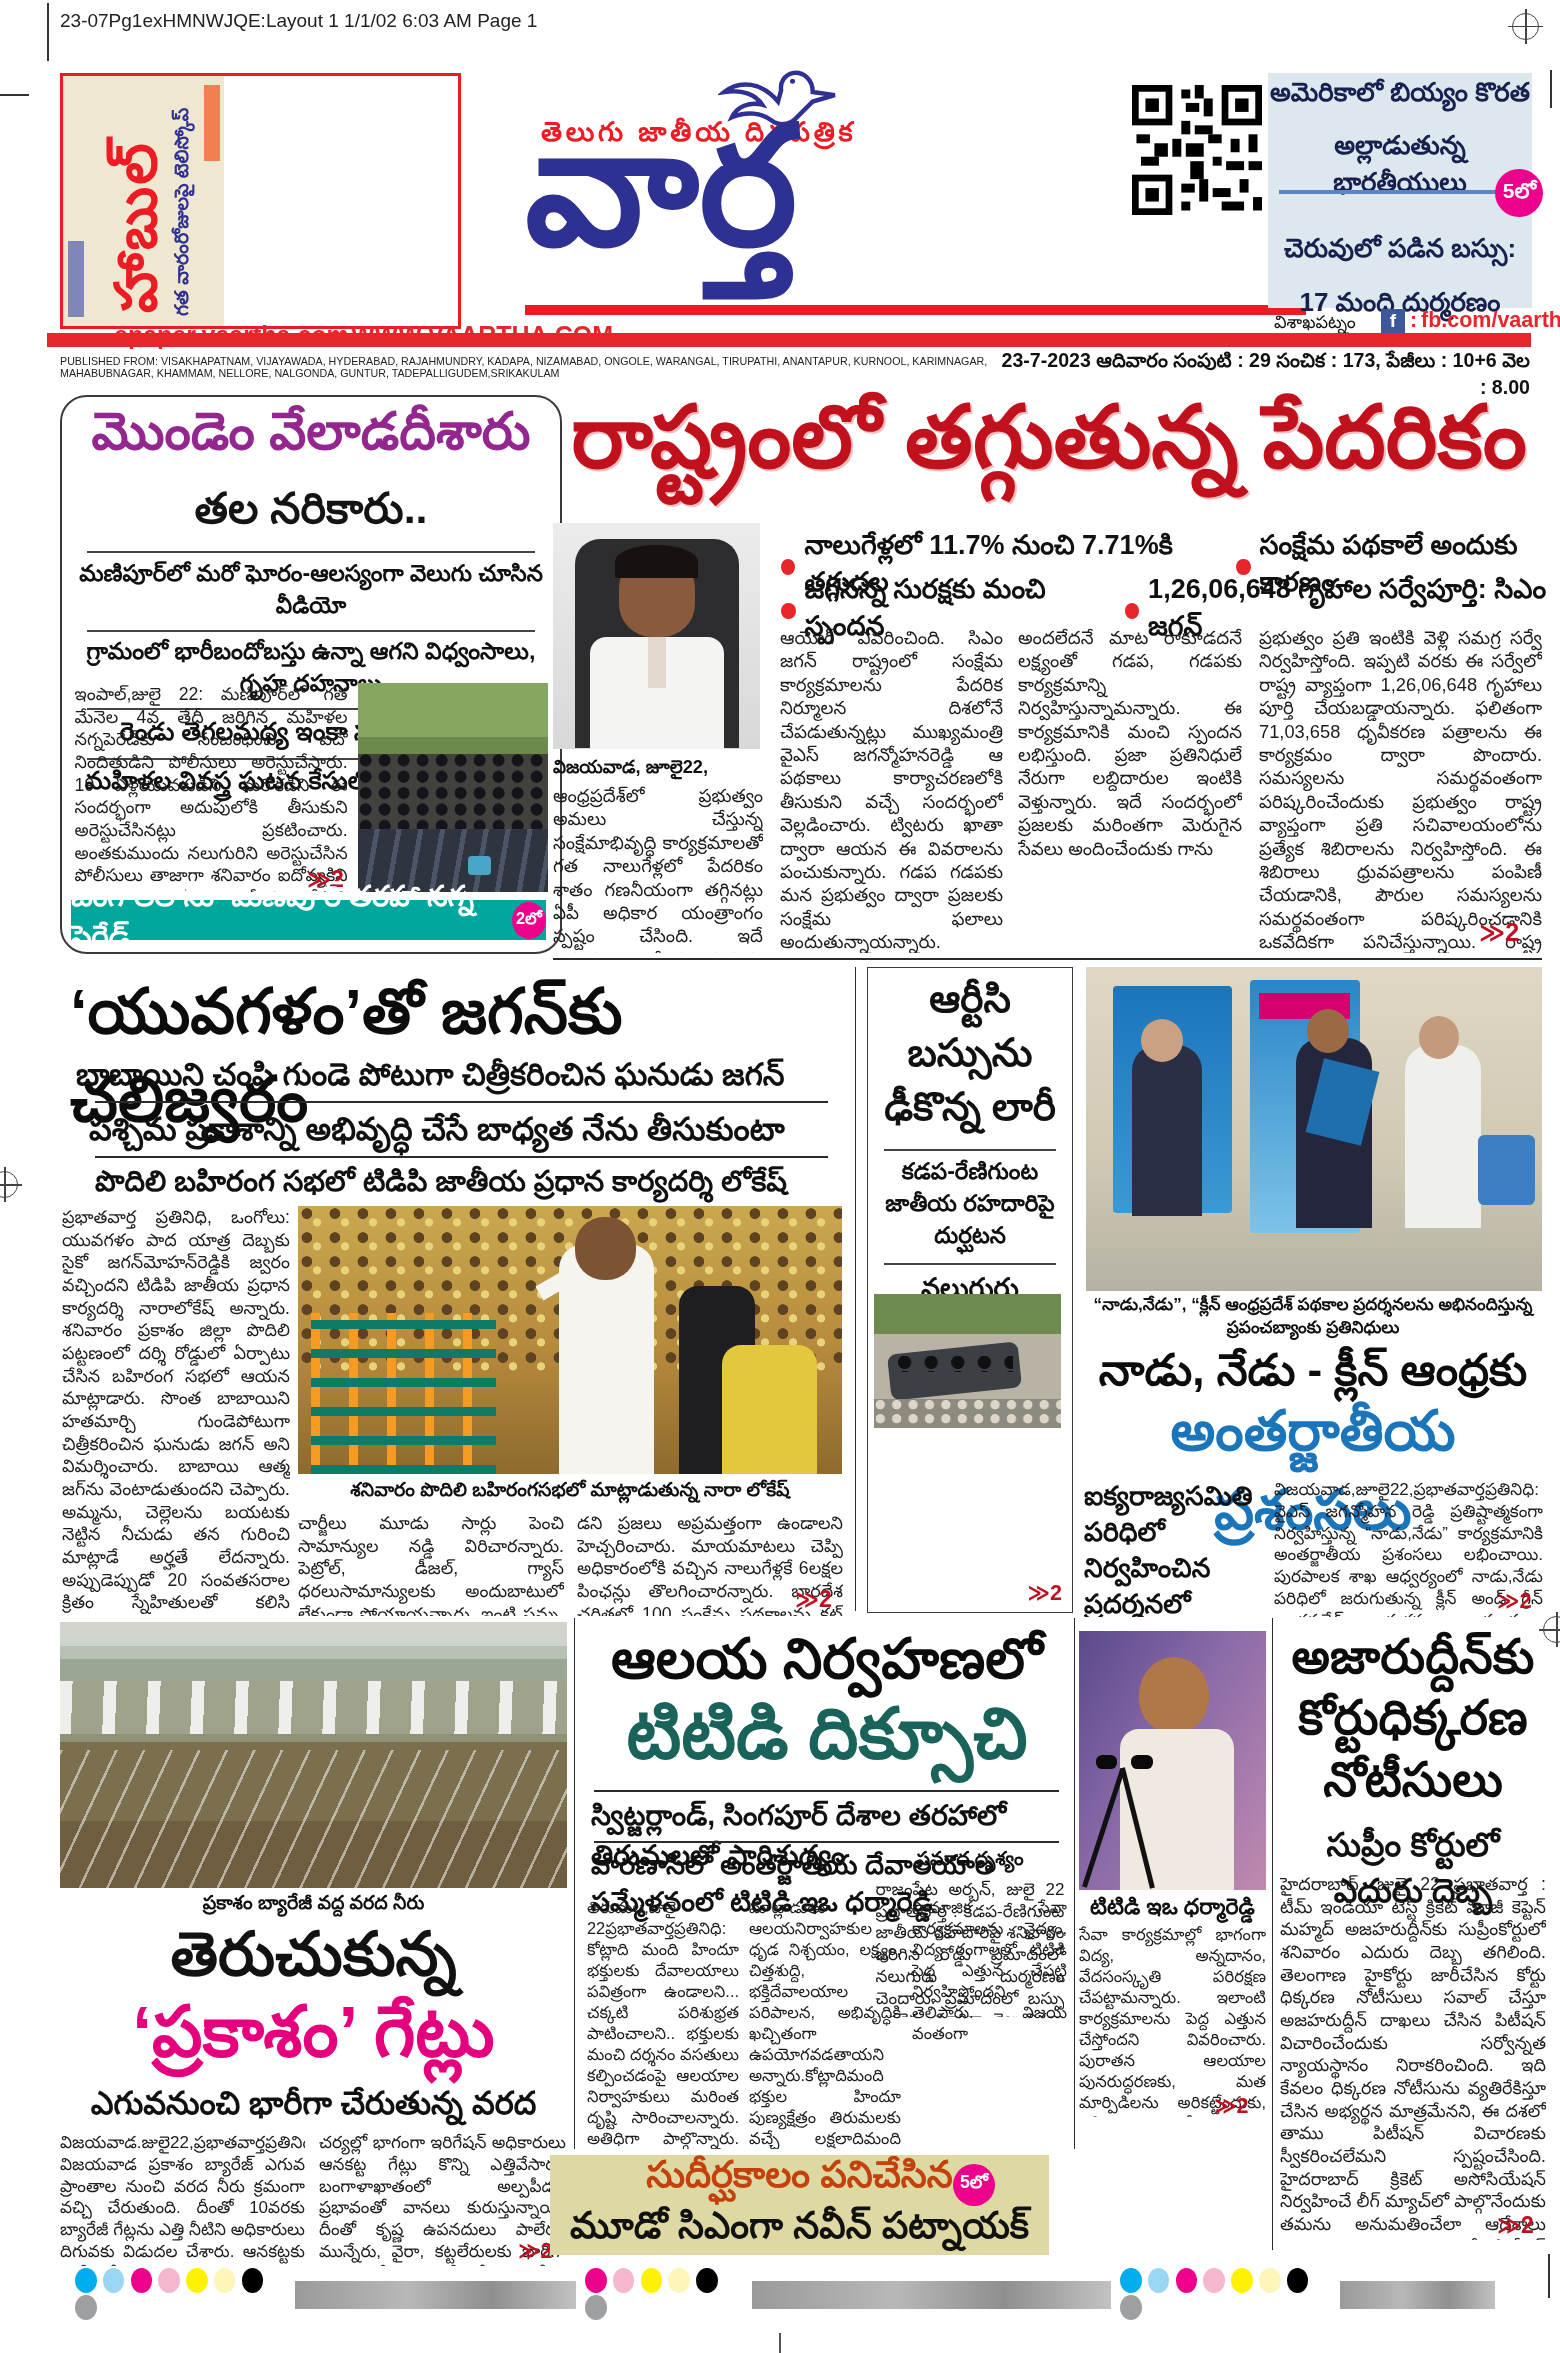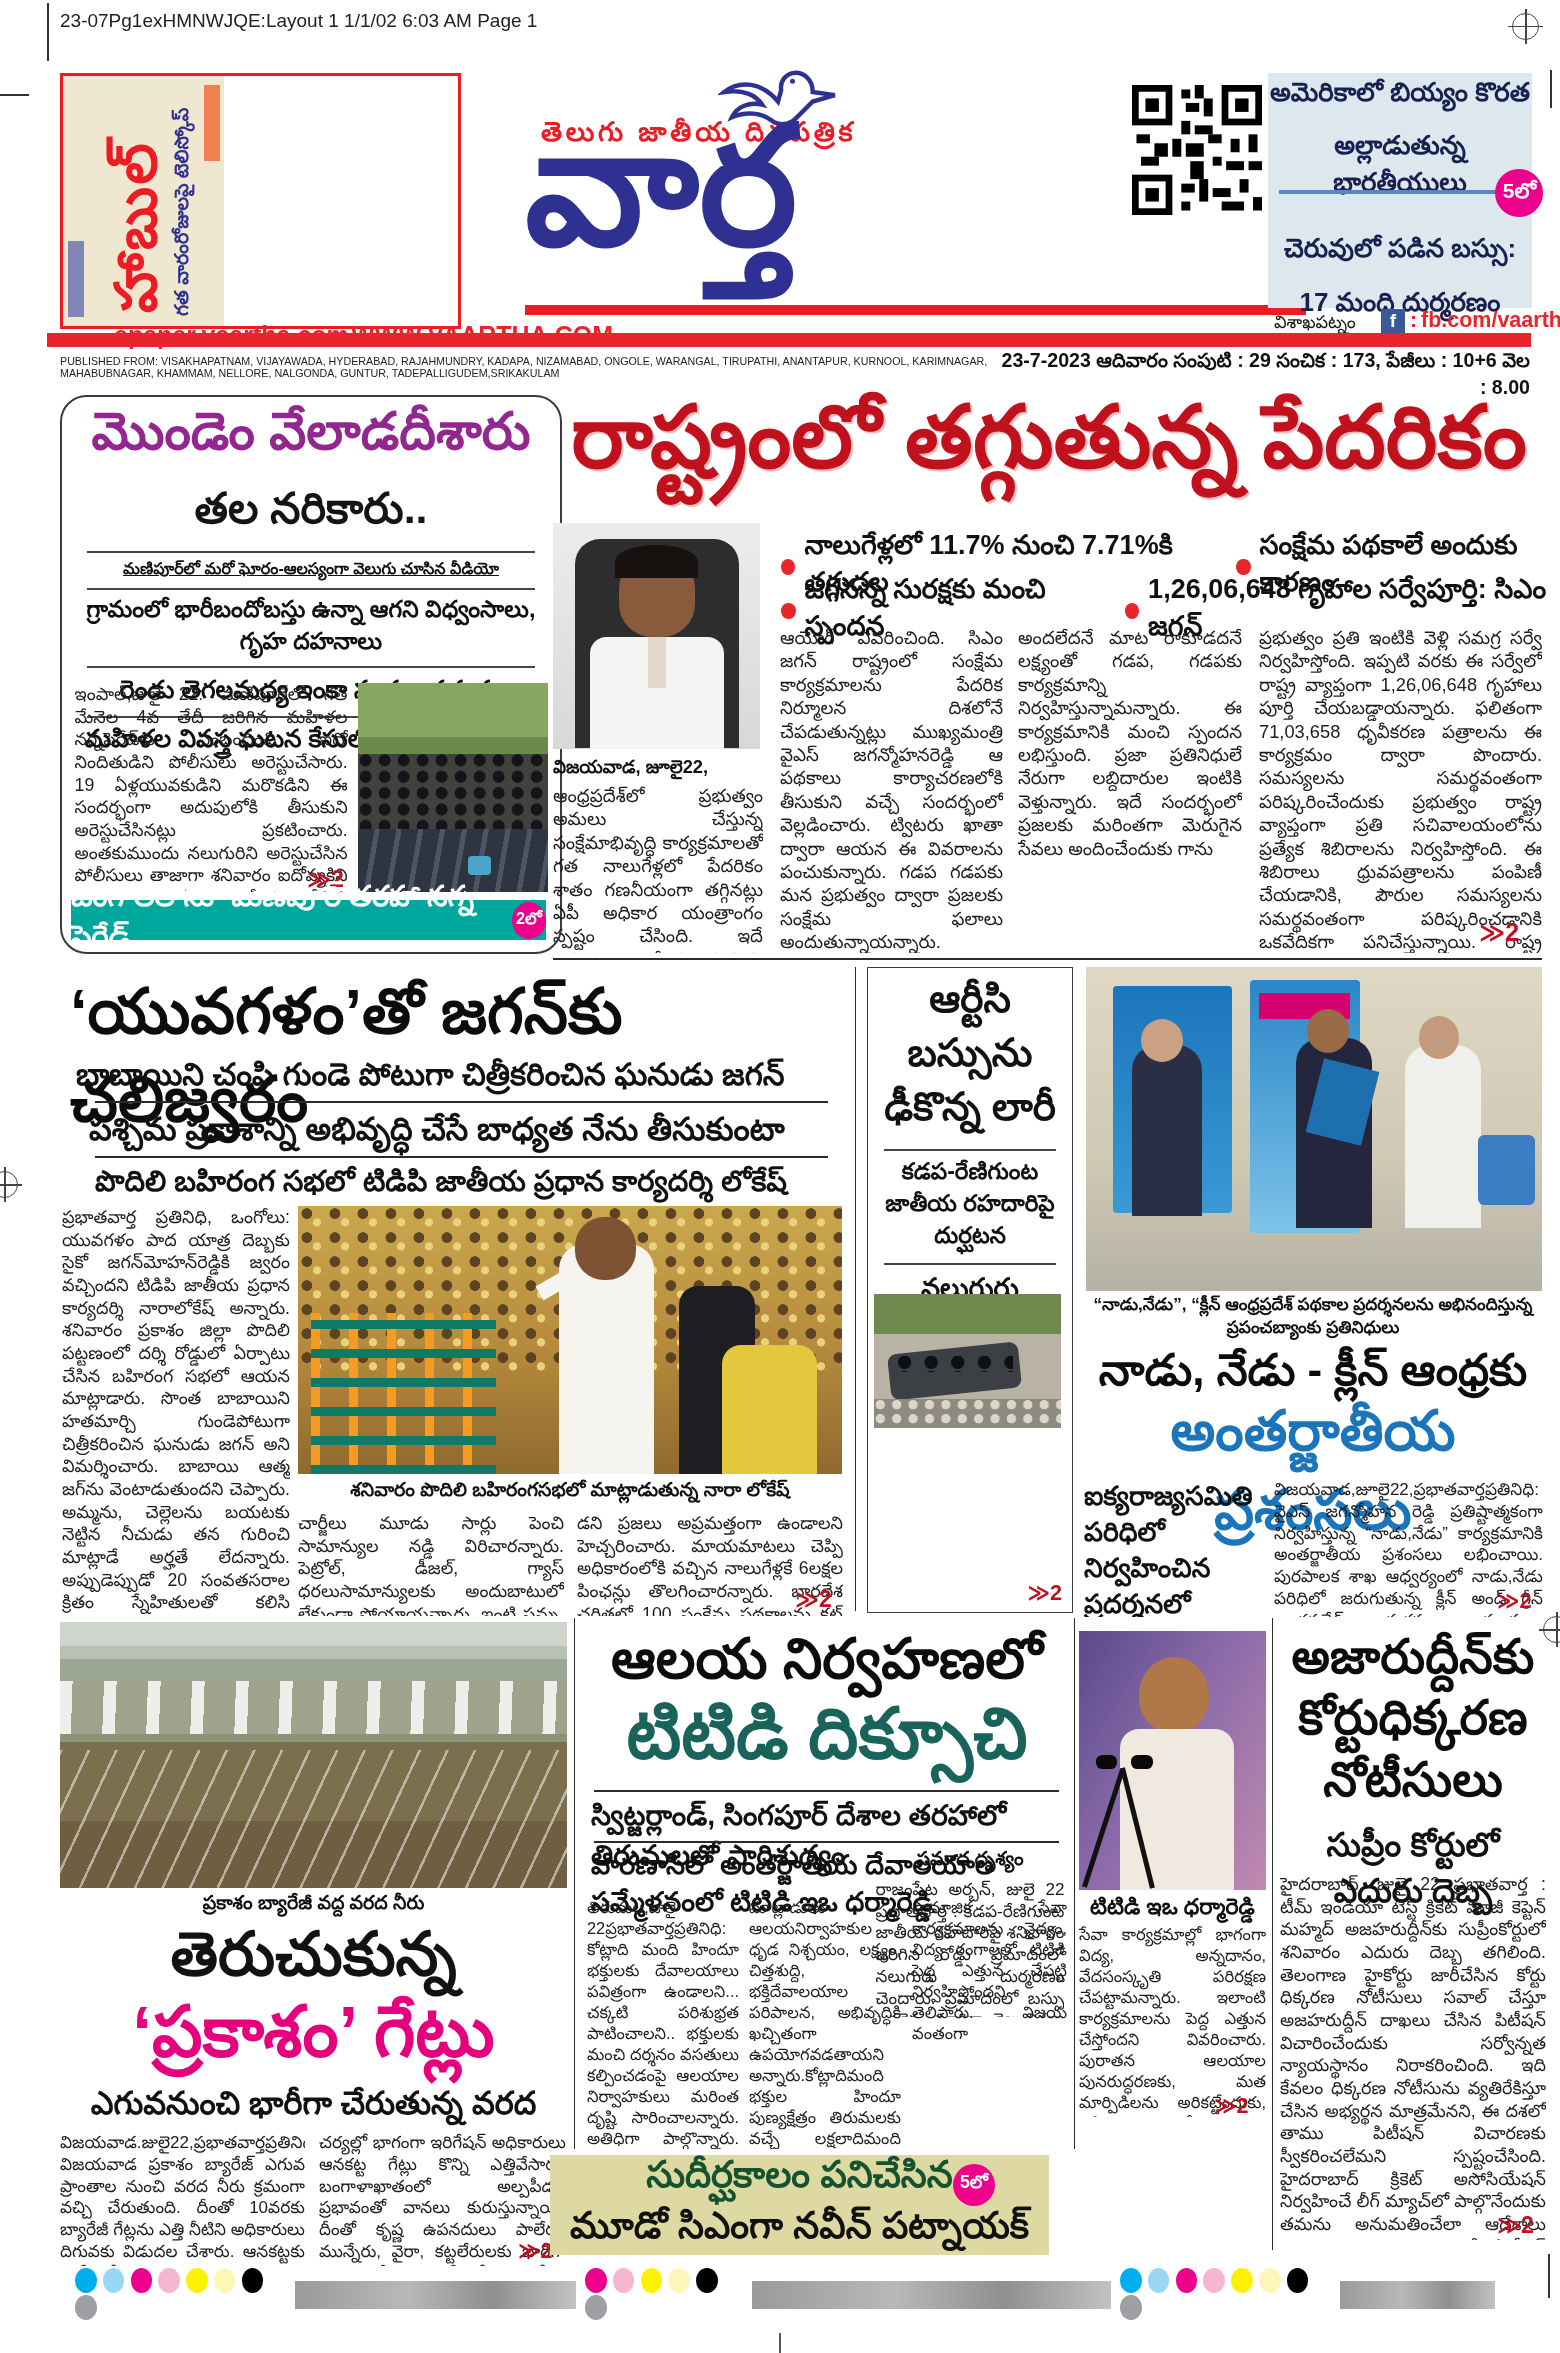--- a/index.html
+++ b/index.html
@@ -115,21 +115,21 @@
 </div>
 
 <div class="abs" style="left:47px;top:333px;width:1484px;height:14px;background:#e8252a;"></div>
 <div class="abs" style="left:60px;top:355px;width:936px;font-size:10.7px;color:#222;">PUBLISHED FROM: VISAKHAPATNAM, VIJAYAWADA, HYDERABAD, RAJAHMUNDRY, KADAPA, NIZAMABAD, ONGOLE, WARANGAL, TIRUPATHI, ANANTAPUR, KURNOOL, KARIMNAGAR, MAHABUBNAGAR, KHAMMAM, NELLORE, NALGONDA, GUNTUR, TADEPALLIGUDEM,SRIKAKULAM</div>
 <div class="abs b" style="left:999px;top:349px;width:531px;text-align:right;font-size:19.6px;color:#111;">23-7-2023 ఆదివారం సంపుటి : 29 సంచిక : 173, పేజీలు : 10+6 వెల : 8.00</div>
 
 <div class="abs" style="left:60px;top:395px;width:498px;height:555px;border:2.5px solid #3a3a3a;border-radius:26.6px;background:#fff;overflow:hidden;">
   <div class="b ctr" style="font-size:52px;color:#93278f;margin-top:3.8px;">మొండెం వేలాడదీశారు</div>
   <div class="b ctr" style="font-size:43px;color:#141414;margin-top:10px;">తల నరికారు..</div>
   <div style="margin:7.6px 25px 0;height:1.9px;background:#444;"></div>
-  <div class="b ctr" style="font-size:16px;margin-top:6.3px;text-decoration:underline;">మణిపూర్‌లో మరో ఘోరం-ఆలస్యంగా వెలుగు చూసిన వీడియో</div>
+  <div class="b ctr" style="font-size:23px;margin-top:6.3px;">మణిపూర్‌లో మరో ఘోరం-ఆలస్యంగా వెలుగు చూసిన వీడియో</div>
   <div style="margin:6.3px 25px 0;height:1.9px;background:#444;"></div>
   <div class="b ctr" style="font-size:23.4px;margin-top:6.3px;">గ్రామంలో భారీబందోబస్తు ఉన్నా ఆగని విధ్వంసాలు, గృహ దహనాలు</div>
   <div style="margin:6.3px 25px 0;height:1.9px;background:#444;"></div>
   <div class="b ctr" style="font-size:25px;margin-top:6.3px;">రెండు తెగలమధ్య ఇంకా సంకుల సమరం</div>
   <div style="margin:6.3px 25px 0;height:1.9px;background:#444;"></div>
   <div class="b ctr" style="font-size:25px;margin-top:6.3px;">మహిళల వివస్త్ర ఘటన కేసులో ఐదో వ్యక్తి అరెస్టు</div>
 
   <div class="abs clip body-txt" style="left:12.6px;top:286px;width:273px;height:209px;font-size:17.7px;">ఇంపాల్,జులై 22: మణిపూర్‌లో గత మేనెల 4వ తేదీ జరిగిన మహిళల నగ్నపెరేడ్‌కు సంబంధించి ఐదో నిందితుడిని పోలీసులు అరెస్టుచేసారు. 19 ఏళ్లయువకుడిని మరొకడిని ఈ సందర్భంగా అదుపులోకి తీసుకుని అరెస్టుచేసినట్లు ప్రకటించారు. అంతకుముందు నలుగురిని అరెస్టుచేసిన పోలీసులు తాజాగా శనివారం ఐదోవ్యక్తిని కూడా అరెస్టుచేసారు. వీరిని కోర్టుకు హాజరుపరచగా 11 రోజులు రిమాండ్ విధించారు. మేనెలలోనే మరికొన్ని మహిళలపై లైంగిక హింసజరిగినట్లు వెల్లడి అయింది. ముగ్గురు మహిళలను కిడ్నాప్‌చేసి ఇద్దరిని నగ్నంగా ఊరేగించినసంఘటన తర్వాత మణిపూర్ లోని తౌబాల్ జిల్లాలో 45 ఏళ్ల మహిళను కూడా</div>
   <span class="jump abs" style="left:245px;top:469px;font-size:23px;"><span class="arr">≫</span><span>2</span></span>
 
@@ -283,21 +283,21 @@
 <span class="jump abs" style="left:1214px;top:2093px;font-size:21.5px;"><span class="arr">≫</span><span>2</span></span>
 
 <div class="vline" style="left:1272px;top:1618px;height:632px;"></div>
 
 <div class="abs b ctr" style="left:1280px;top:1626px;width:266px;font-size:48px;line-height:1.28;color:#0c0c0c;">అజారుద్దీన్‌కు కోర్టుధిక్కరణ నోటీసులు</div>
 <div class="abs b ctr" style="left:1280px;top:1826px;width:266px;font-size:33px;">సుప్రీం కోర్టులో ఎదురు దెబ్బ</div>
 <div class="abs clip body-txt" style="left:1280px;top:1873px;width:266px;height:367px;font-size:17.7px;">హైదరాబాద్, జులై 22 ప్రభాతవార్త :  టీమ్ ఇండియా టెస్ట్ క్రికెట్ మాజీ కెప్టెన్ మహ్మద్ అజహరుద్దీన్‌కు సుప్రీంకోర్టులో శనివారం ఎదురు దెబ్బ తగిలింది. తెలంగాణ హైకోర్టు జారీచేసిన కోర్టు ధిక్కరణ నోటీసులు సవాల్ చేస్తూ అజహరుద్దీన్ దాఖలు చేసిన పిటీషన్ విచారించేందుకు సర్వోన్నత న్యాయస్థానం నిరాకరించింది. ఇది కేవలం ధిక్కరణ నోటీసును వ్యతిరేకిస్తూ చేసిన అభ్యర్థన మాత్రమేనని, ఈ దశలో తాము పిటీషన్ విచారణకు స్వీకరించలేమని స్పష్టంచేసింది. హైదరాబాద్ క్రికెట్ అసోసియేషన్ నిర్వహించే లీగ్ మ్యాచ్‌లో పాల్గొనేందుకు తమను అనుమతించేలా ఆదేశాలు ఇవ్వాలని ఆ సమయంలో పిటీషన్ దాఖలు చేసింది. హెచ్‌సిఏకు అనుబంధంగా జట్టుగా ఉన్న తమను భవిష్యత్‌లో అన్ని సమావేశాలకు మ్యాచ్‌లకు టోర్నమెంట్‌లకు అనుమతించేలా హెచ్‌సిఎతో పాటు అప్పటి అధ్యక్షుడు అజహరుద్దీన్ బిసిసిఐకి ఆదేశాలు జారీచేయాలని అభ్యర్థించింది. దీనిపై గత ఏడాది విచారణ జరిపిన న్యాయస్థానం నల్లగొండ క్రికెట్ అసో</div>
 <span class="jump abs" style="left:1497px;top:2212px;font-size:23px;"><span class="arr">≫</span><span>2</span></span>
 
 <div class="abs" style="left:550px;top:2155px;width:499px;height:100px;background:#ded9a2;display:flex;flex-direction:column;align-items:center;justify-content:center;">
-  <div class="b ctr" style="font-size:37px;color:#14532d;">సుదీర్ఘకాలం పనిచేసిన</div>
+  <div class="b ctr" style="font-size:37px;color:#c2410c;">సుదీర్ఘకాలం పనిచేసిన</div>
   <div class="b ctr" style="font-size:37px;color:#111;">మూడో సిఎంగా నవీన్ పట్నాయక్</div>
   <div class="badge abs" style="right:54px;top:8.9px;width:42px;height:42px;font-size:17.7px;">5లో</div>
 </div>
 
 <div class="abs" style="left:75px;top:2280px;width:1429px;height:29px;display:flex;align-items:center;">
   <span><span class="dot" style="background: rgb(0, 174, 239);"></span><span class="dot" style="background: rgb(154, 215, 245);"></span><span class="dot" style="background: rgb(236, 0, 140);"></span><span class="dot" style="background: rgb(245, 182, 208);"></span><span class="dot" style="background: rgb(255, 242, 0);"></span><span class="dot" style="background: rgb(253, 246, 184);"></span><span class="dot" style="background: rgb(0, 0, 0);"></span><span class="dot" style="background: rgb(157, 159, 162);"></span></span>
   <span class="graybar" style="width:297px;margin:0 8.9px;"></span>
   <span><span class="dot" style="background: rgb(236, 0, 140);"></span><span class="dot" style="background: rgb(245, 182, 208);"></span><span class="dot" style="background: rgb(255, 242, 0);"></span><span class="dot" style="background: rgb(253, 246, 184);"></span><span class="dot" style="background: rgb(0, 0, 0);"></span><span class="dot" style="background: rgb(157, 159, 162);"></span></span>
   <span class="graybar" style="width:379px;margin:0 8.9px;"></span>
   <span><span class="dot" style="background: rgb(0, 174, 239);"></span><span class="dot" style="background: rgb(154, 215, 245);"></span><span class="dot" style="background: rgb(236, 0, 140);"></span><span class="dot" style="background: rgb(245, 182, 208);"></span><span class="dot" style="background: rgb(255, 242, 0);"></span><span class="dot" style="background: rgb(253, 246, 184);"></span><span class="dot" style="background: rgb(0, 0, 0);"></span><span class="dot" style="background: rgb(157, 159, 162);"></span></span>

